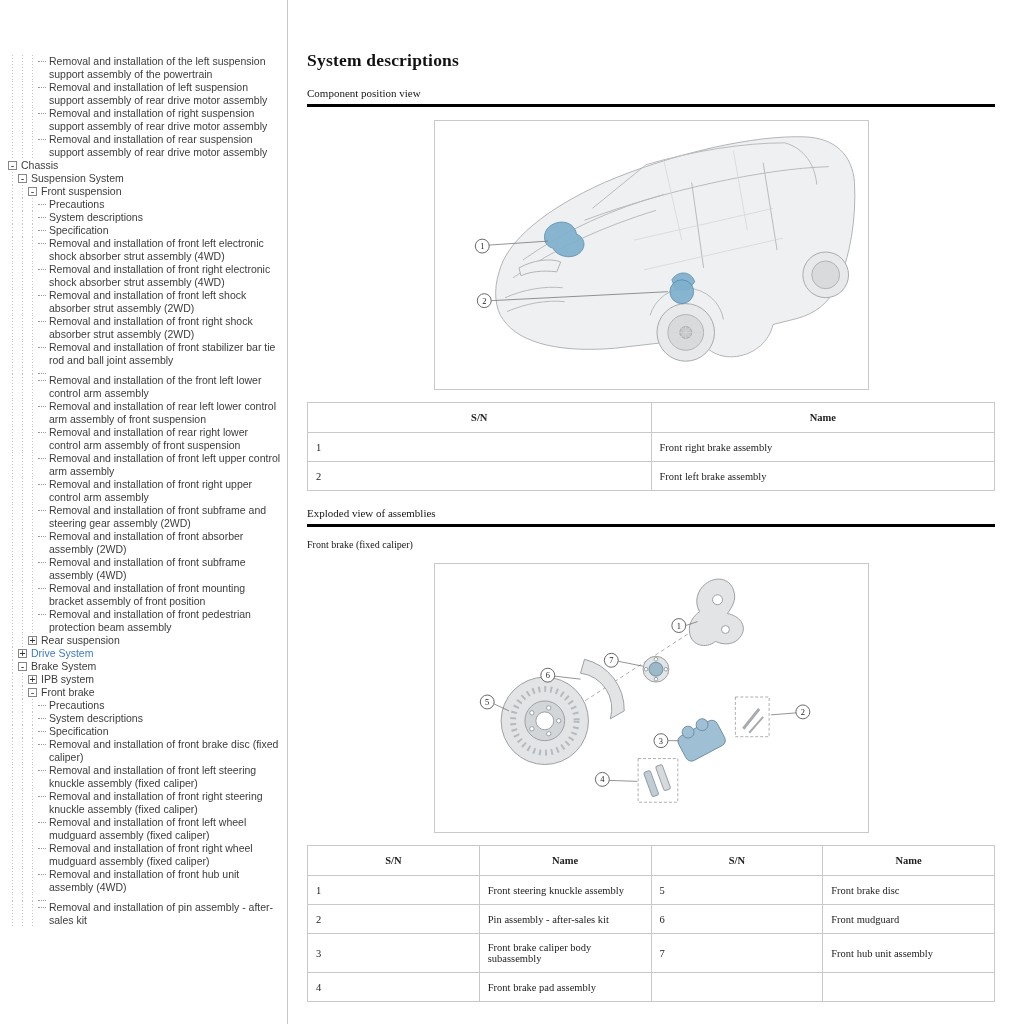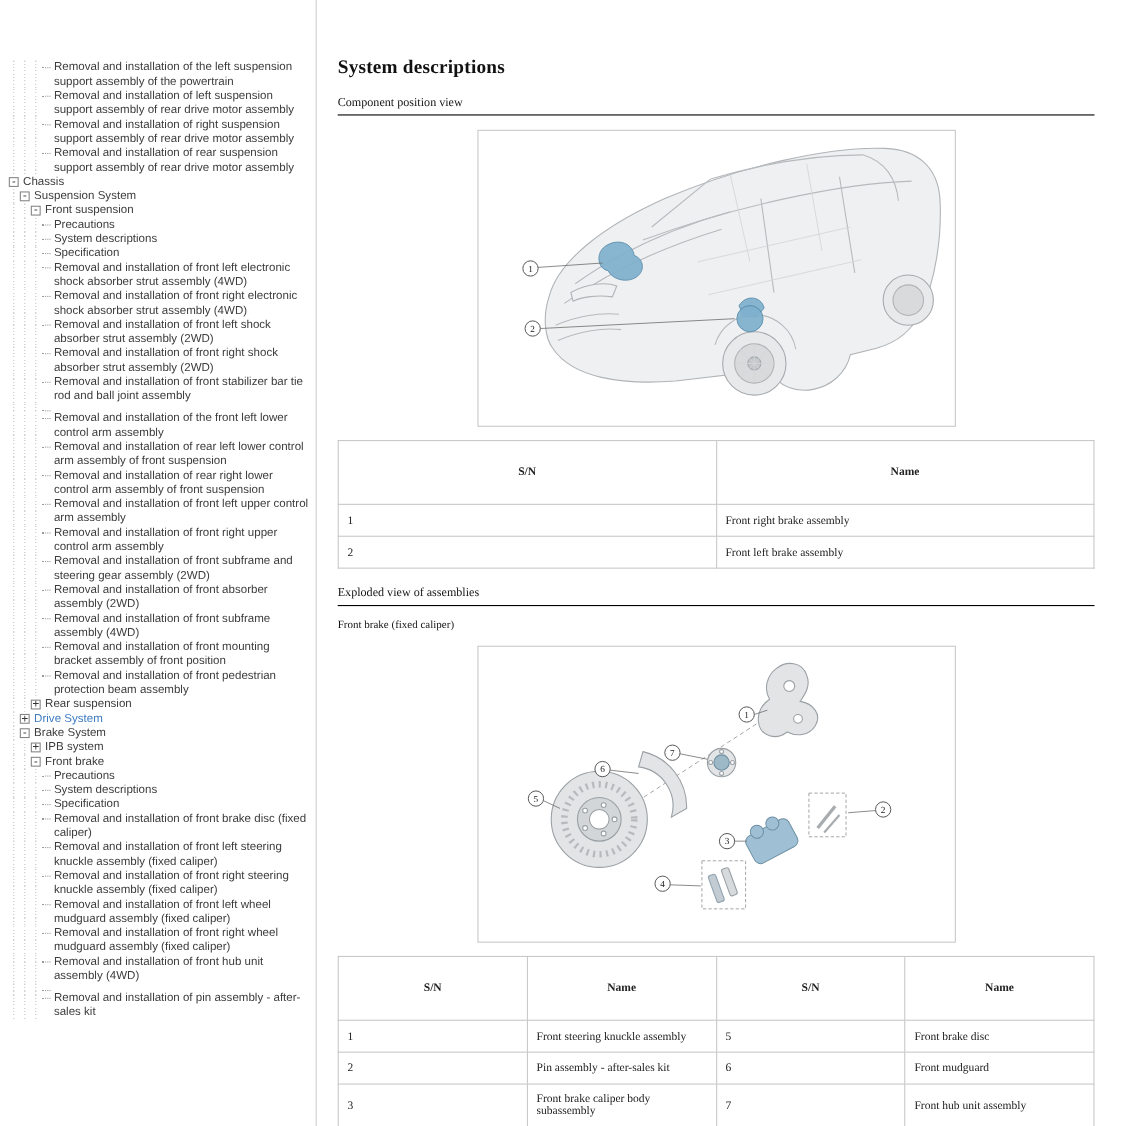--- a/index.html
+++ b/index.html
@@ -13,28 +13,28 @@
     font-size:10px;line-height:7px;text-align:center;margin:2px 4px 0 0;font-family:"DejaVu Sans Mono",monospace;}
   .tree-dash{flex:none;width:8px;border-top:1px dotted #9a9a9a;margin:6px 3px 0 0;}
   .tree-label{flex:1;}
   .hl{color:#3d7ac2;}
   .divider{position:absolute;left:287px;top:0;bottom:0;width:1px;background:#c9c9c9;}
 
   
   .main{position:absolute;left:288px;top:0;right:0;bottom:0;padding:50px 29px 0 19px;
     font-family:"Liberation Serif",serif;color:#151515;overflow:hidden;background:#fff;}
   .page-title{font-size:17.5px;font-weight:bold;letter-spacing:.2px;color:#111;}
-  .section-label{margin-top:16px;font-size:11px;padding-bottom:5px;border-bottom:1px solid #000000;}
+  .section-label{margin-top:16px;font-size:11px;padding-bottom:5px;border-bottom:3px solid #000000;}
   .fig-caption{margin-top:12px;font-size:10px;}
   .figure-box{width:435px;height:270px;margin:13px auto 0;border:1px solid #c9c9c9;background:#fff;}
   .figure-box svg{display:block;width:100%;height:100%;}
 
   table{width:100%;border-collapse:collapse;margin-top:12px;font-size:10.5px;color:#222;}
   th,td{border:1px solid #c9c9c9;}
-  th{font-weight:bold;text-align:center;padding:23px 6px;}
+  th{font-weight:bold;text-align:center;padding:9px 6px;}
   td{padding:8px 8px;height:29px;text-align:left;vertical-align:middle;}
   .t1 th,.t1 td{width:50%;}
   .t2 th,.t2 td{width:25%;}
 
   
   .ln{fill:none;stroke:#b7babd;stroke-width:1;}
   .lnl{fill:none;stroke:#d4d6d8;stroke-width:.8;}
   .part{fill:#e2e4e6;stroke:#9aa0a4;stroke-width:1;}
   .partlight{fill:#eff0f1;stroke:#b0b4b7;stroke-width:1;}
   .blue{fill:#7fb0cd;stroke:#4f86a6;stroke-width:.8;opacity:.92;}

